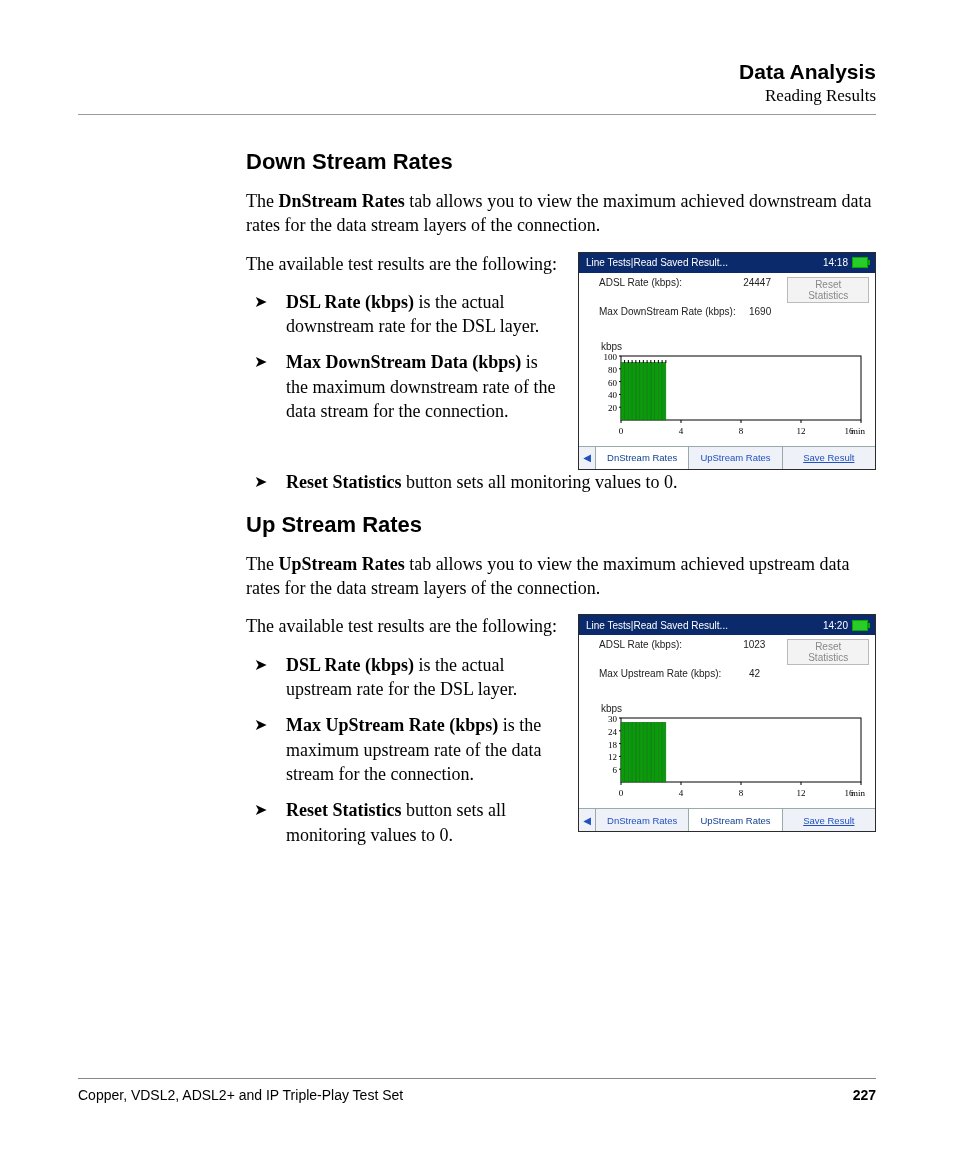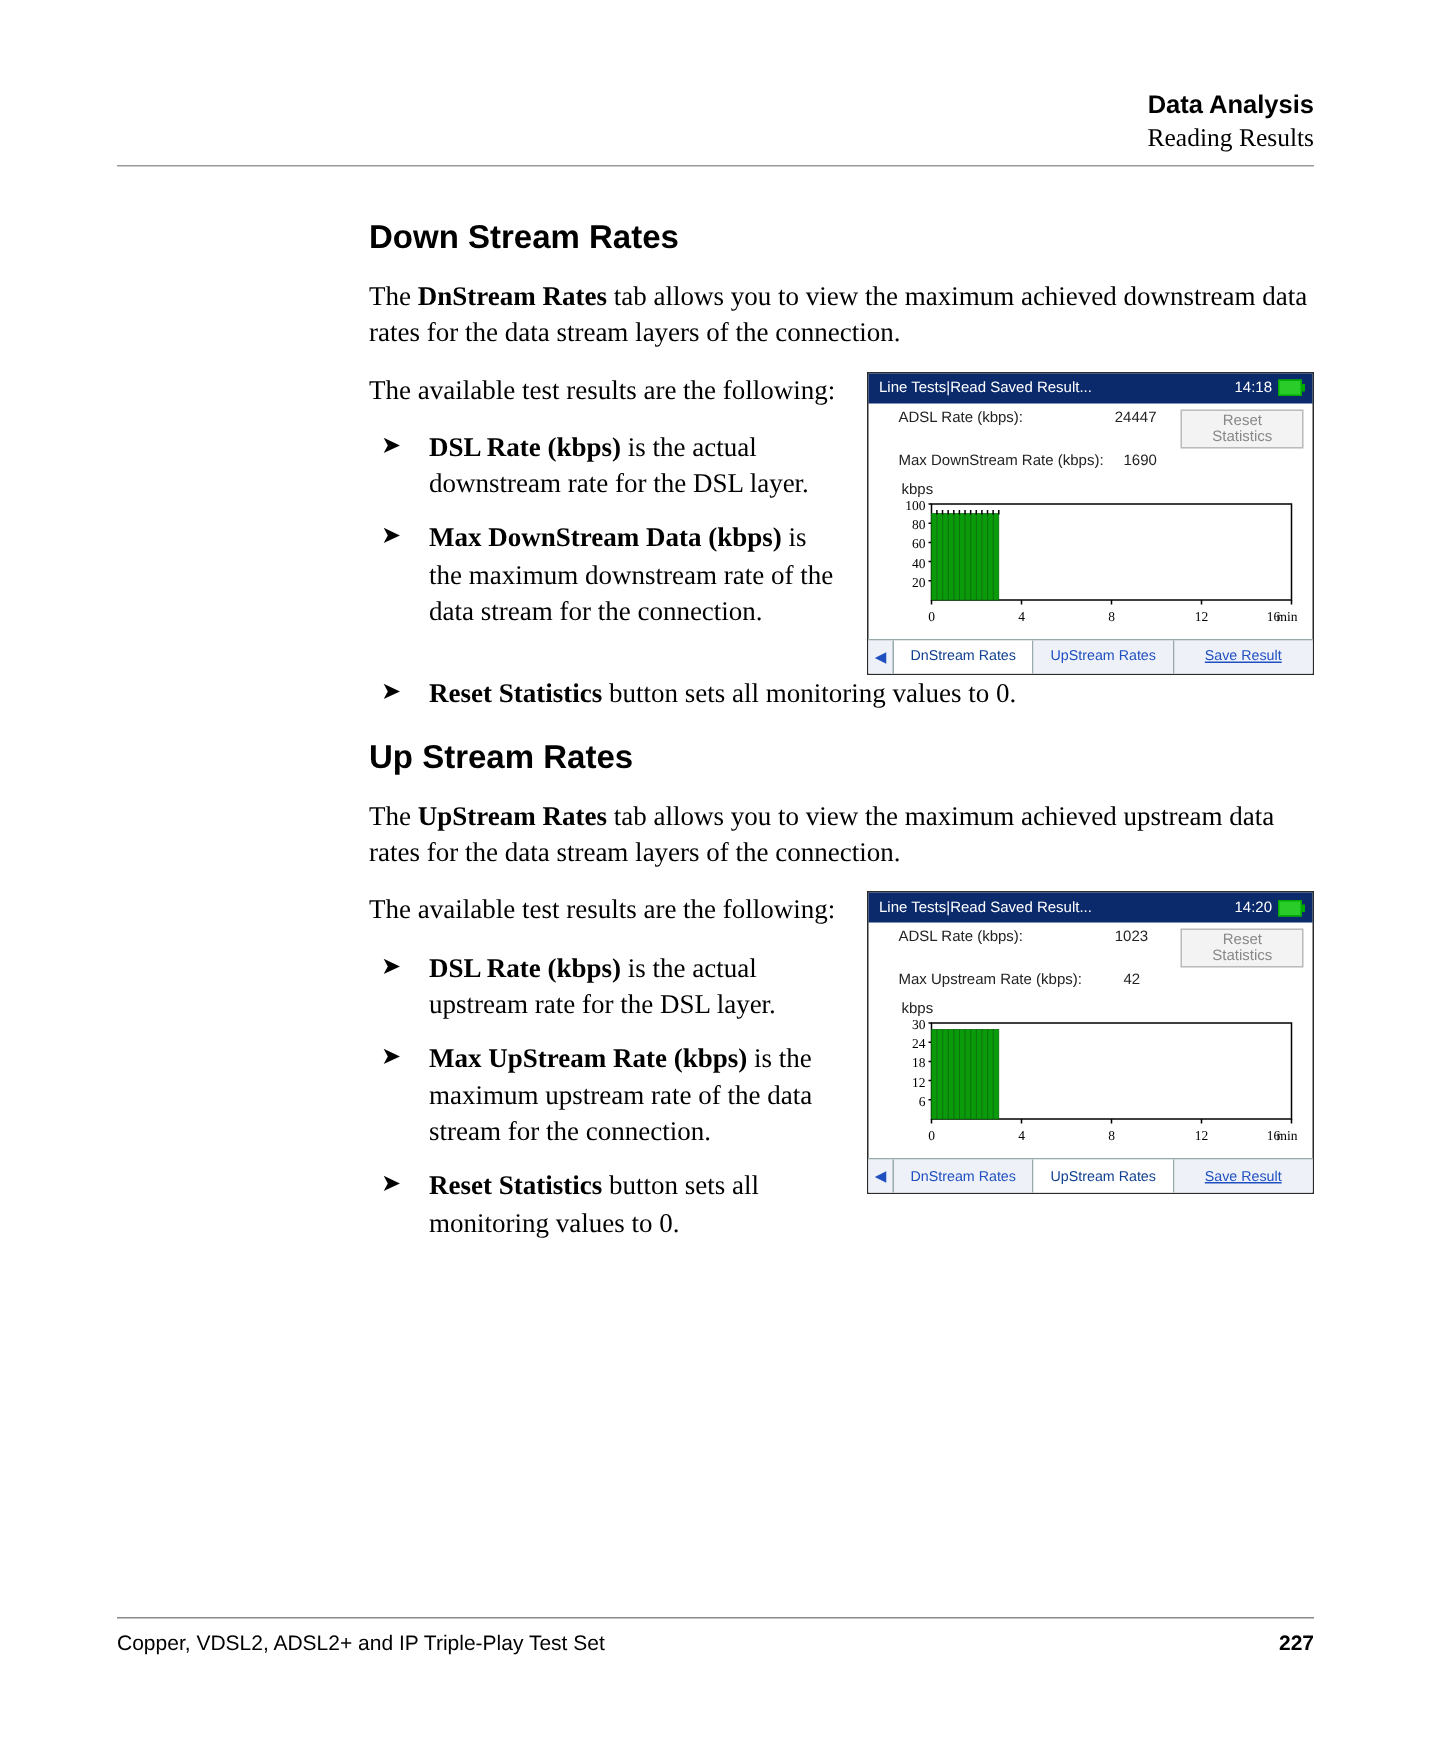--- a/index.html
+++ b/index.html
@@ -16,21 +16,21 @@
     box-sizing: border-box;
     min-height: 1159px;
   }
   .header-right {
     text-align: right;
     margin-bottom: 4px;
   }
   .chapter {
     font-family: Verdana, Geneva, sans-serif;
     font-weight: bold;
-    font-size: 17px;
+    font-size: 21px;
   }
   .section-italic {
     font-size: 17px;
     margin-top: 2px;
   }
   hr.header-rule {
     border: none;
     border-top: 1px solid #999;
     margin: 8px 0 34px 0;
   }
@@ -134,21 +134,21 @@
   .dev-btn-reset {
     font-size: 10px;
     color: #888;
     background: #f3f3f3;
     border: 1px solid #bbb;
     padding: 1px 7px;
     border-radius: 0;
   }
 
   .chart-wrap {
-    margin-top: 8px;
+    margin-top: 24px;
     padding: 0 4px 4px 8px;
   }
   .chart-unit {
     font-size: 10px;
     color: #222;
     margin-left: 8px;
   }
   .chart-svg {
     display: block;
   }

